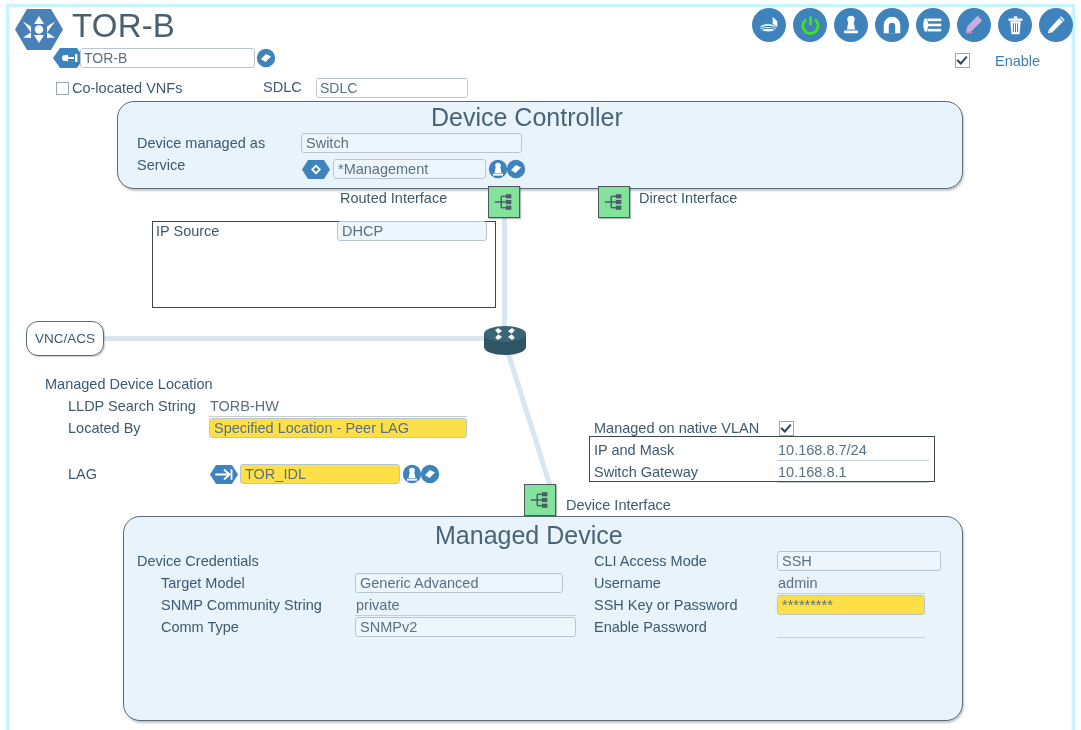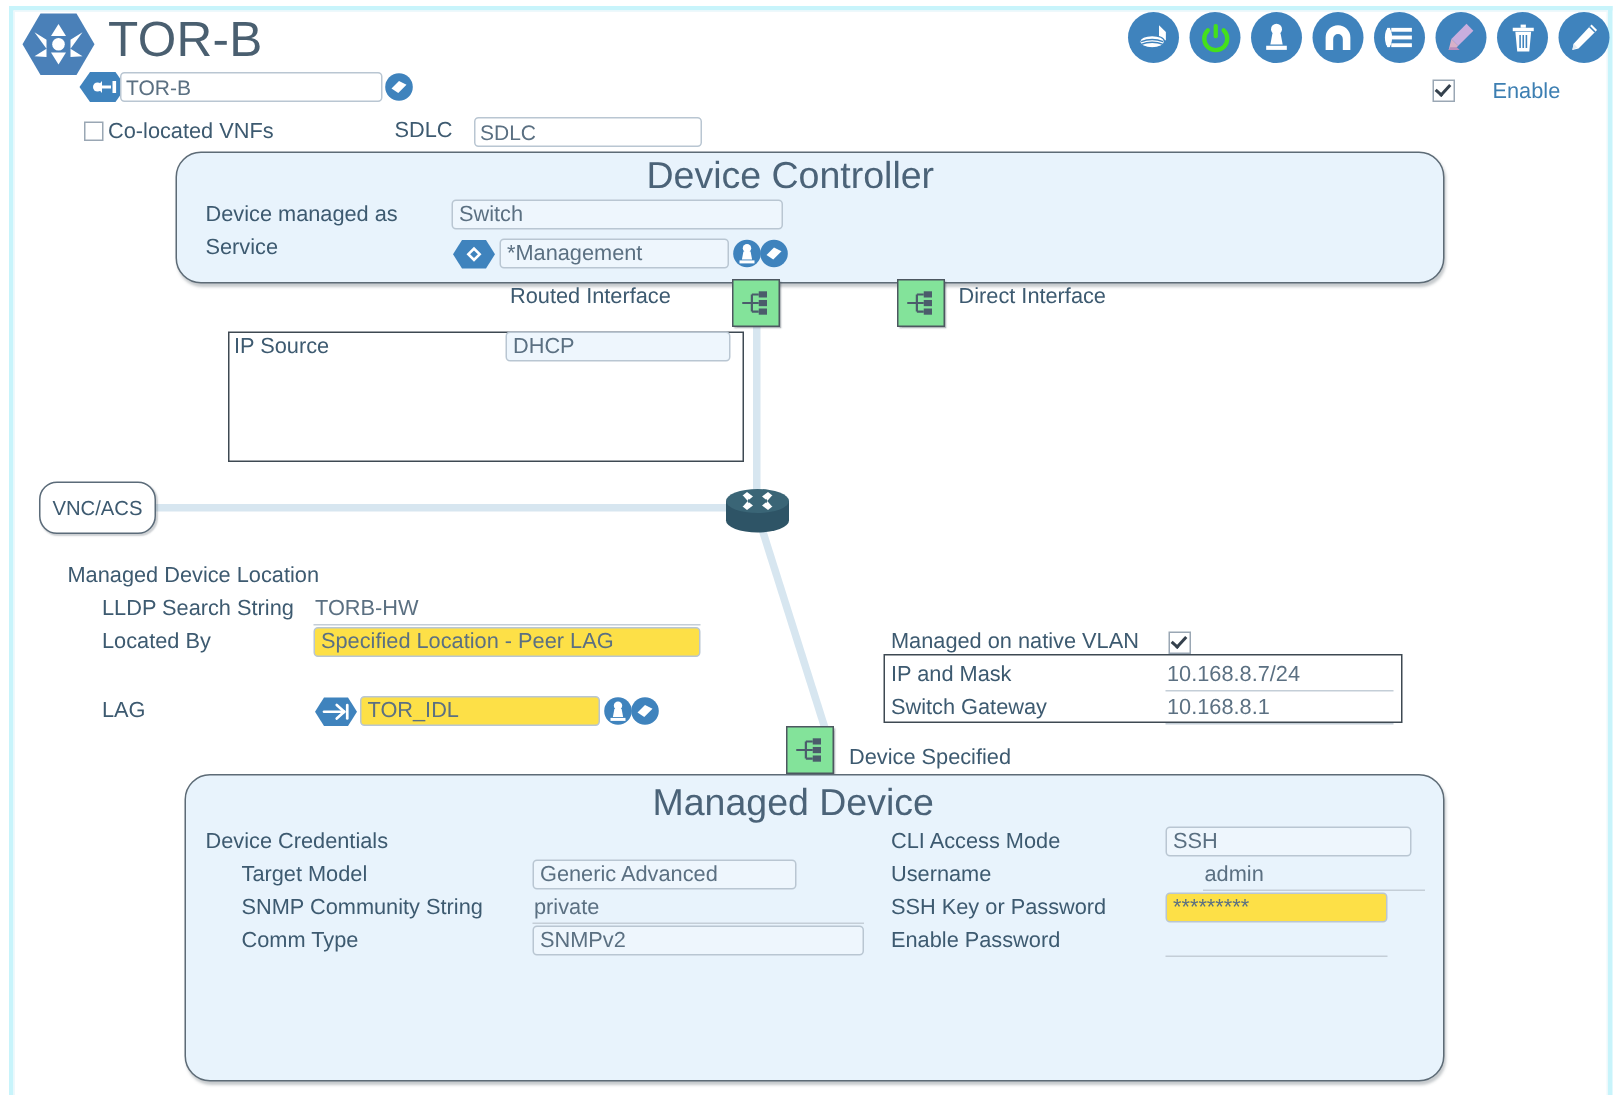--- a/index.html
+++ b/index.html
@@ -392,41 +392,41 @@
       </g>
       <g stroke="#4b5c6b" stroke-width="1.6" fill="none">
         <line x1="2" y1="12" x2="9" y2="12"></line>
         <line x1="9" y1="5.8" x2="9" y2="18.2"></line>
         <line x1="9" y1="5.8" x2="14" y2="5.8"></line>
         <line x1="9" y1="12" x2="14" y2="12"></line>
         <line x1="9" y1="18.2" x2="14" y2="18.2"></line>
       </g>
     </svg>
   </div>
-  <div class="lbl" style="position:absolute;left:566px;top:497px;">Device Specified</div>
+  <div class="lbl" style="position:absolute;left:566px;top:497px;">Device Interface</div>
 
   <div class="panel md-panel"></div>
   <div class="panel-title" style="left:435px; top:521px;">Managed Device</div>
 
   <div class="lbl" style="position:absolute;left:137px;top:553px;">Device Credentials</div>
 
   <div class="lbl" style="position:absolute;left:161px;top:575px;">Target Model</div>
-  <div class="fld ghost" style="left:355px; top:573px; width:176px;">Generic Advanced</div>
+  <div class="fld ghost" style="left:355px; top:573px; width:208px;">Generic Advanced</div>
 
   <div class="lbl" style="position:absolute;left:161px;top:597px;">SNMP Community String</div>
   <div class="fld flat" style="left:355px; top:596px; width:221px;">private</div>
 
   <div class="lbl" style="position:absolute;left:161px;top:619px;">Comm Type</div>
   <div class="fld ghost" style="left:355px; top:617px; width:221px;">SNMPv2</div>
 
   <div class="lbl" style="position:absolute;left:594px;top:553px;">CLI Access Mode</div>
   <div class="fld ghost" style="left:777px; top:551px; width:164px;">SSH</div>
 
   <div class="lbl" style="position:absolute;left:594px;top:575px;">Username</div>
-  <div class="fld flat" style="left:802px; top:574px; width:148px;">admin</div>
+  <div class="fld flat" style="left:777px; top:574px; width:148px;">admin</div>
 
   <div class="lbl" style="position:absolute;left:594px;top:597px;text-align:center;">SSH Key or Password</div>
   <div class="fld" style="left:777px; top:595px; width:148px;">*********</div>
 
   <div class="lbl" style="position:absolute;left:594px;top:619px;">Enable Password</div>
   <div class="fld flat" style="left:777px; top:618px; width:148px;"></div>
 
 </div>
 
 </body></html>

